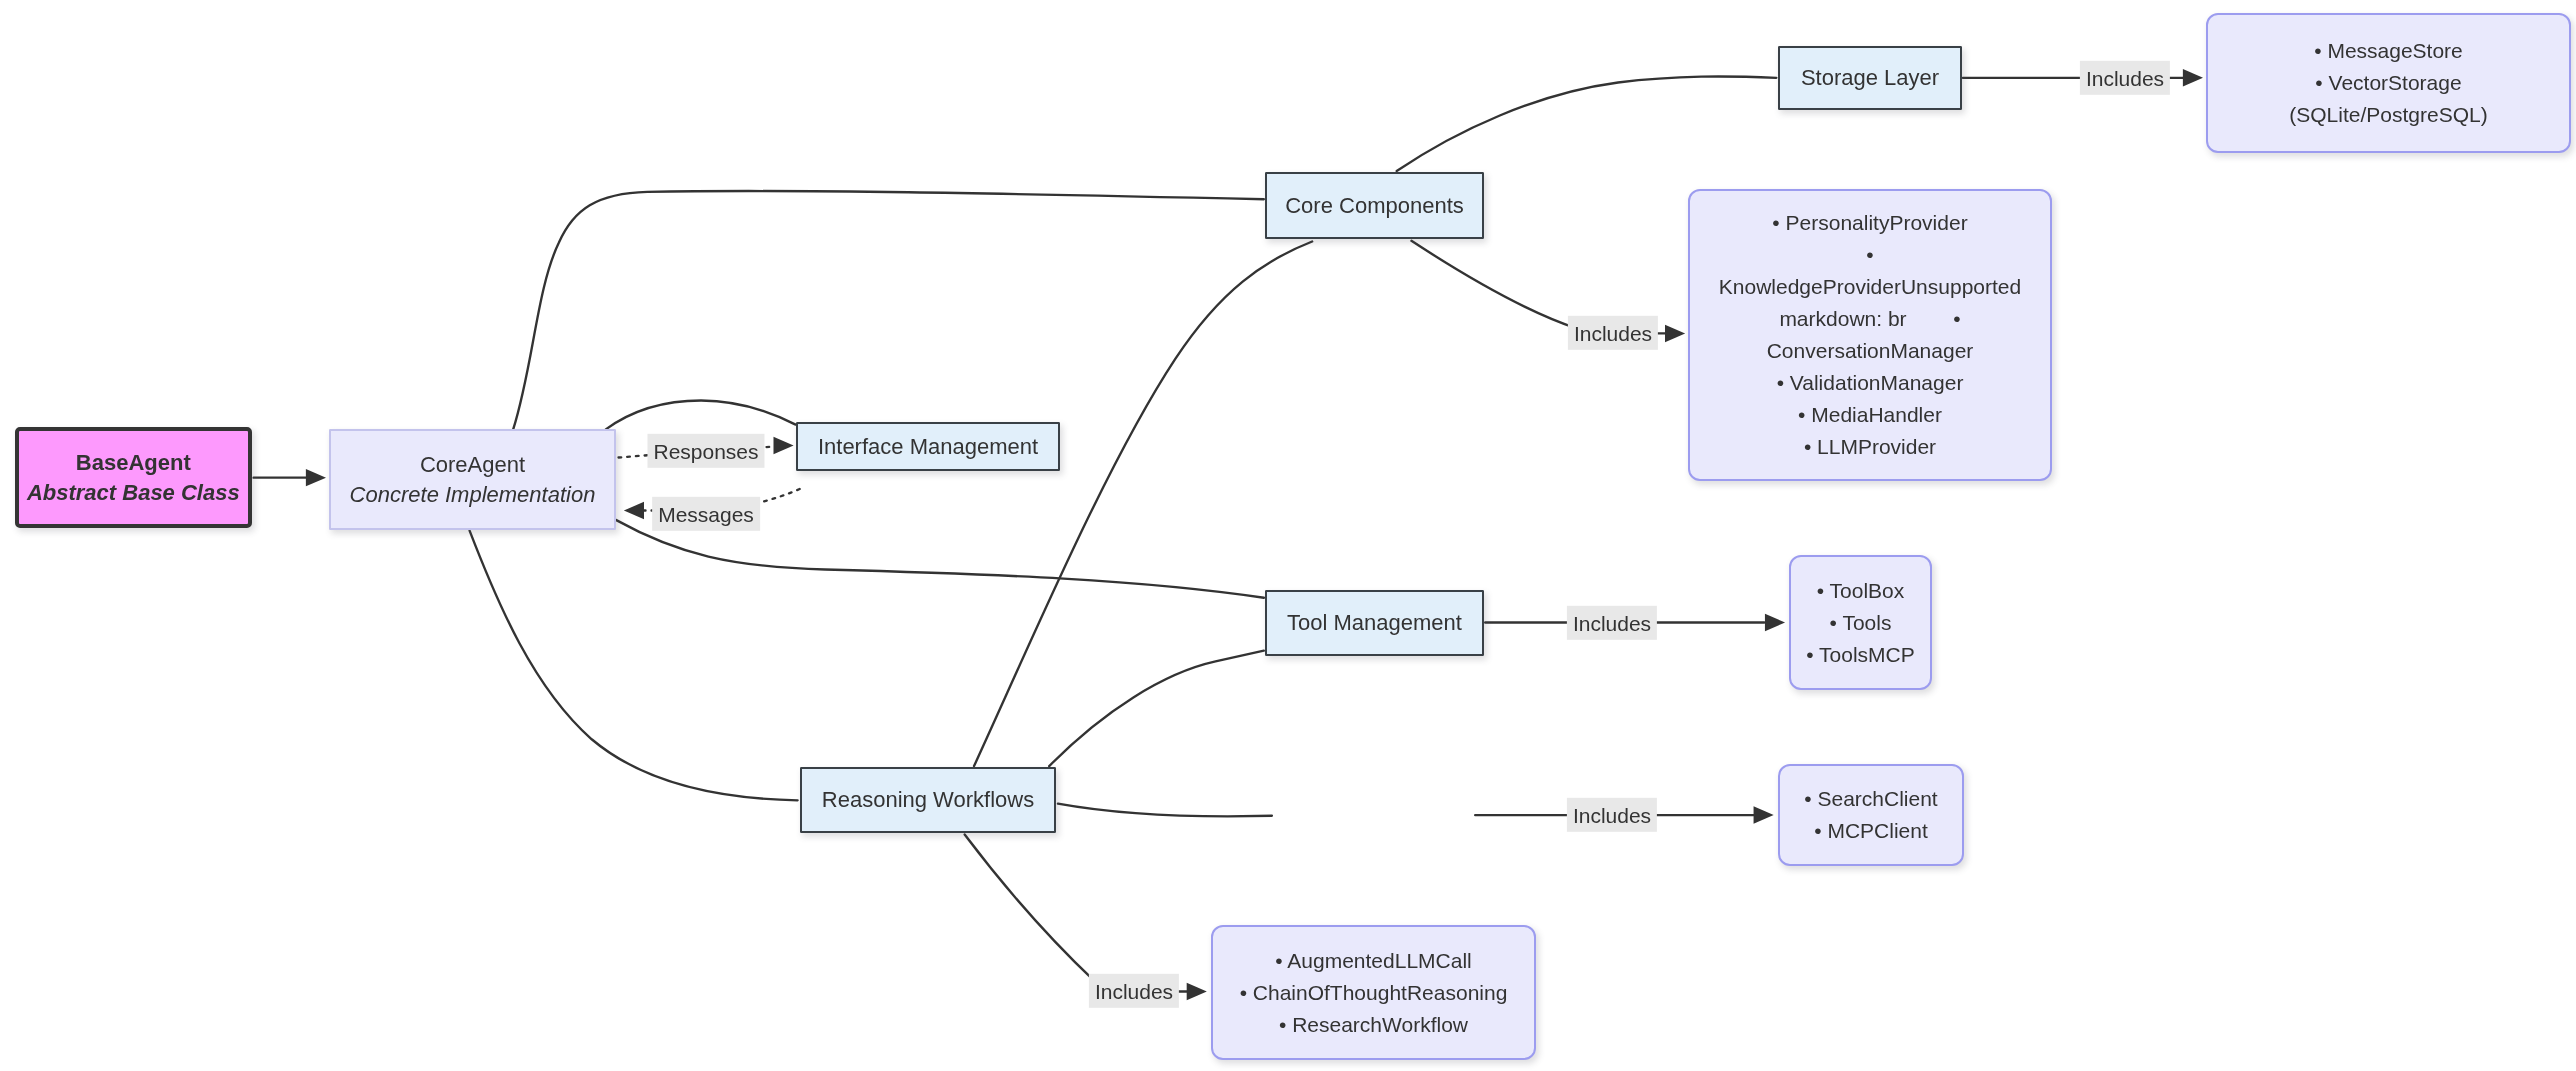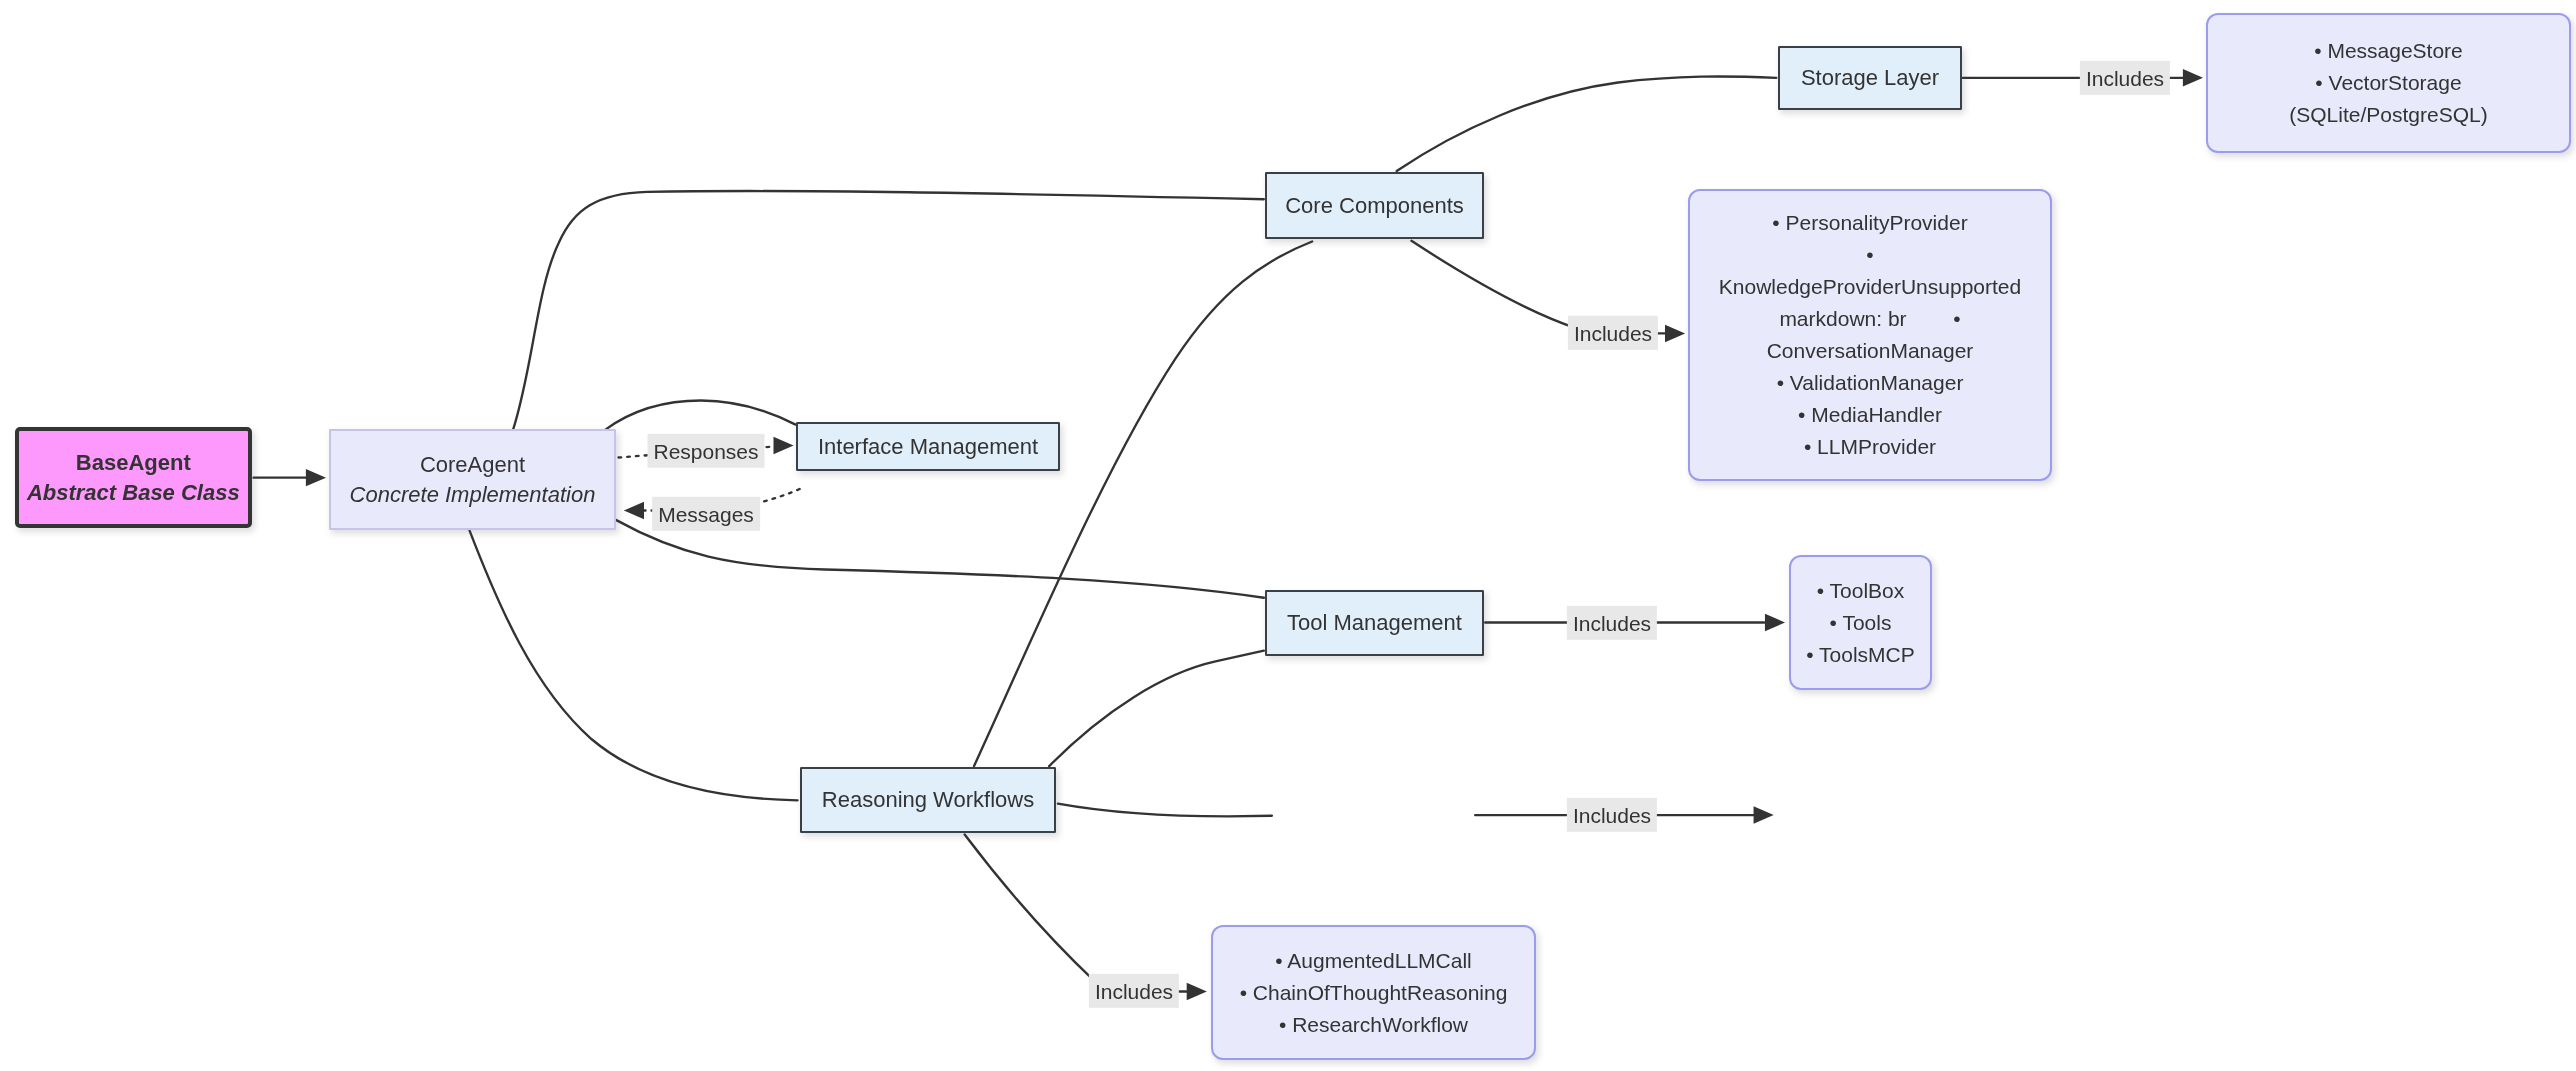--- a/index.html
+++ b/index.html
@@ -115,20 +115,24 @@
       <div class="tline">• MediaHandler</div>
       <div class="tline">• LLMProvider</div>
     </div>
 
   <div class="listbox" style="left:1789px;top:555px;width:143px;height:135px">
       <div class="tline">• ToolBox</div>
       <div class="tline">• Tools</div>
       <div class="tline">• ToolsMCP</div>
     </div>
 
+  <div class="listbox" style="left:1778px;top:764px;width:186px;height:102px">
+      <div class="tline">• SearchClient</div>
+      <div class="tline">• MCPClient</div>
+    </div>
 
   <div class="listbox" style="left:1211px;top:925px;width:325px;height:135px">
       <div class="tline">• AugmentedLLMCall</div>
       <div class="tline">• ChainOfThoughtReasoning</div>
       <div class="tline">• ResearchWorkflow</div>
     </div>
 
   <div class="elabel" style="left:706px;top:451px">Responses</div>
   <div class="elabel" style="left:706px;top:514px">Messages</div>
   <div class="elabel" style="left:2125px;top:78px">Includes</div>

